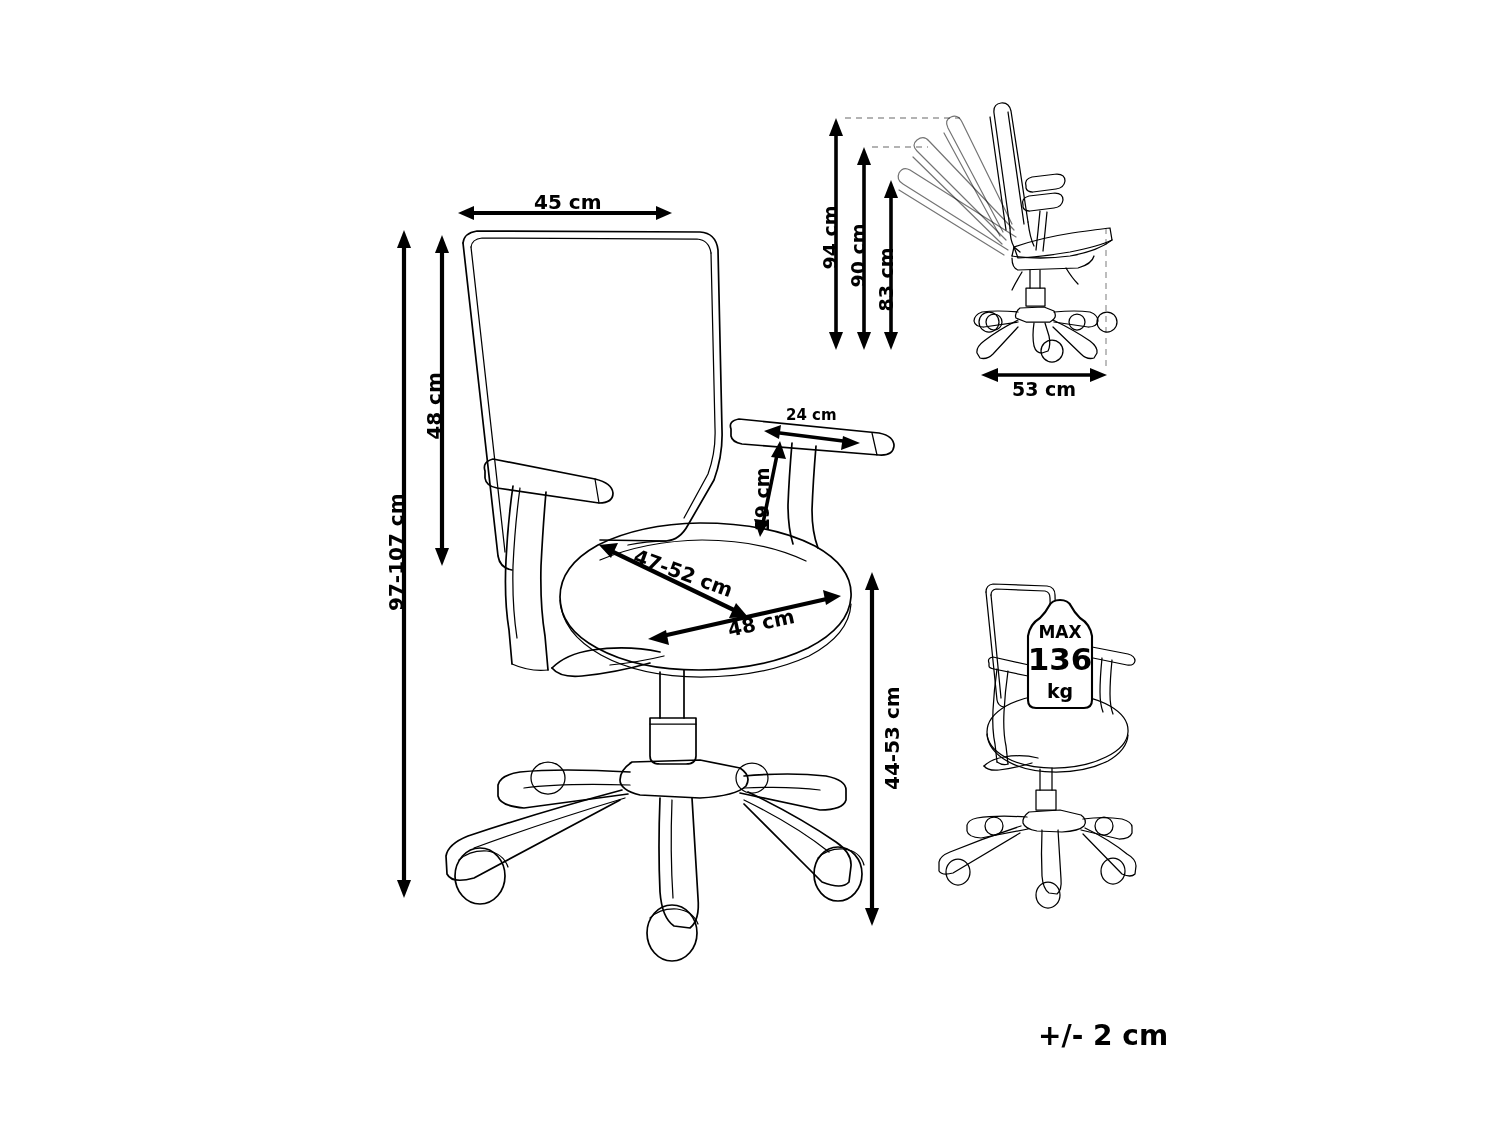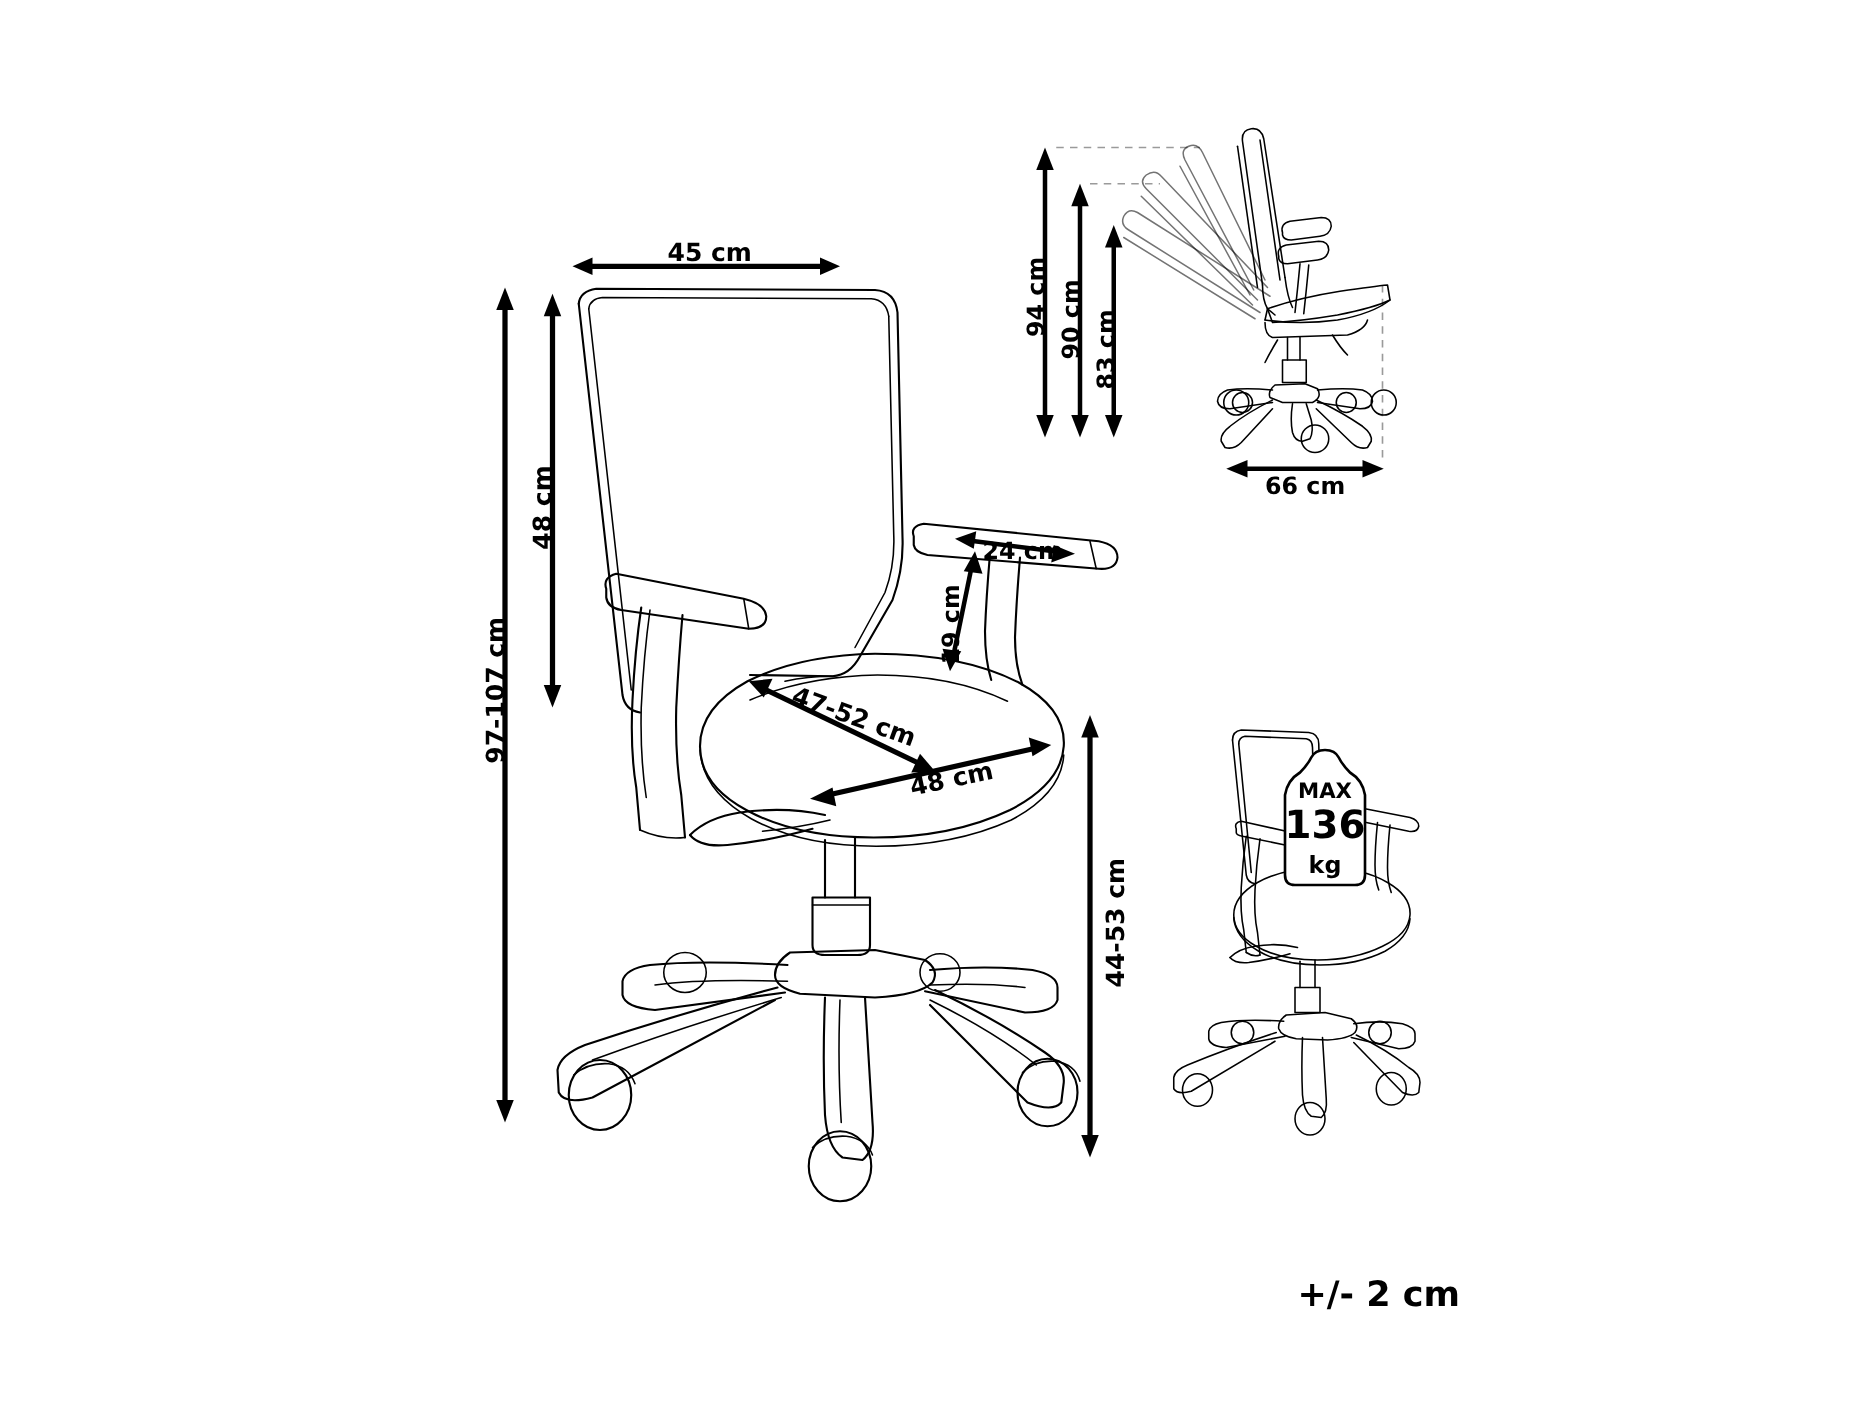--- a/index.html
+++ b/index.html
@@ -141,21 +141,21 @@
     <g>
       <line class="dimline" x1="872" y1="582" x2="872" y2="916"></line>
       <path d="M872,572 L865,590 L879,590 Z" fill="#000"></path>
       <path d="M872,926 L865,908 L879,908 Z" fill="#000"></path>
     </g>
   </svg>
 
   <div class="dimlabel" style="left:534px;top:192px;font-size:20px;">45 cm</div>
   <div class="dimlabel vert" style="left:341px;top:546px;font-size:20px;width:110px;text-align:center;">97-107 cm</div>
   <div class="dimlabel vert" style="left:394px;top:396px;font-size:20px;width:80px;text-align:center;">48 cm</div>
-  <div class="dimlabel" style="left:786px;top:432px;font-size:19px;">24 cm</div>
+  <div class="dimlabel" style="left:786px;top:408px;font-size:15px;">24 cm</div>
   <div class="dimlabel vert" style="left:722px;top:490px;font-size:19px;width:80px;text-align:center;">19 cm</div>
   <div class="dimlabel" style="left:638px;top:546px;font-size:20px;transform:rotate(20deg);transform-origin:left top;">47-52 cm</div>
   <div class="dimlabel" style="left:726px;top:620px;font-size:20px;transform:rotate(-12deg);transform-origin:left top;">48 cm</div>
   <div class="dimlabel vert" style="left:842px;top:730px;font-size:20px;width:100px;text-align:center;">44-53 cm</div>
 
   <svg class="layer" viewBox="0 0 1500 1125">
 
     <line class="dash" x1="845" y1="118" x2="960" y2="118"></line>
     <line class="dash" x1="872" y1="147" x2="928" y2="147"></line>
 
@@ -223,21 +223,21 @@
     <g>
       <line class="dimline-thin" x1="990" y1="375" x2="1098" y2="375"></line>
       <path d="M981,375 L998,368 L998,382 Z" fill="#000"></path>
       <path d="M1107,375 L1090,368 L1090,382 Z" fill="#000"></path>
     </g>
   </svg>
 
   <div class="dimlabel vert" style="left:790px;top:228px;font-size:19px;width:80px;text-align:center;">94 cm</div>
   <div class="dimlabel vert" style="left:818px;top:246px;font-size:19px;width:80px;text-align:center;">90 cm</div>
   <div class="dimlabel vert" style="left:846px;top:270px;font-size:19px;width:80px;text-align:center;">83 cm</div>
-  <div class="dimlabel" style="left:1012px;top:380px;font-size:19px;">66 cm</div>
+  <div class="dimlabel" style="left:1012px;top:380px;font-size:19px;">53 cm</div>
 
   <svg class="layer" viewBox="0 0 1500 1125">
 
     <path class="outline-thin" d="M986,592 Q986,585 993,584 L1047,586 Q1055,587 1055,595 L1057,672
       Q1057,684 1051,691 L1040,702"></path>
     <path class="outline-thin" d="M986,592 L997,700 Q998,706 1004,707"></path>
     <path class="outline-thin" d="M991,595 Q991,590 996,589 L1045,591 Q1050,592 1050,598 L1052,670"></path>
     <path class="outline-thin" d="M991,595 L1001,698"></path>
 
     <path class="outline-thin" d="M989,663 Q987,658 993,657 L1029,665 Q1036,667 1036,672 Q1035,677 1028,676 L994,669

